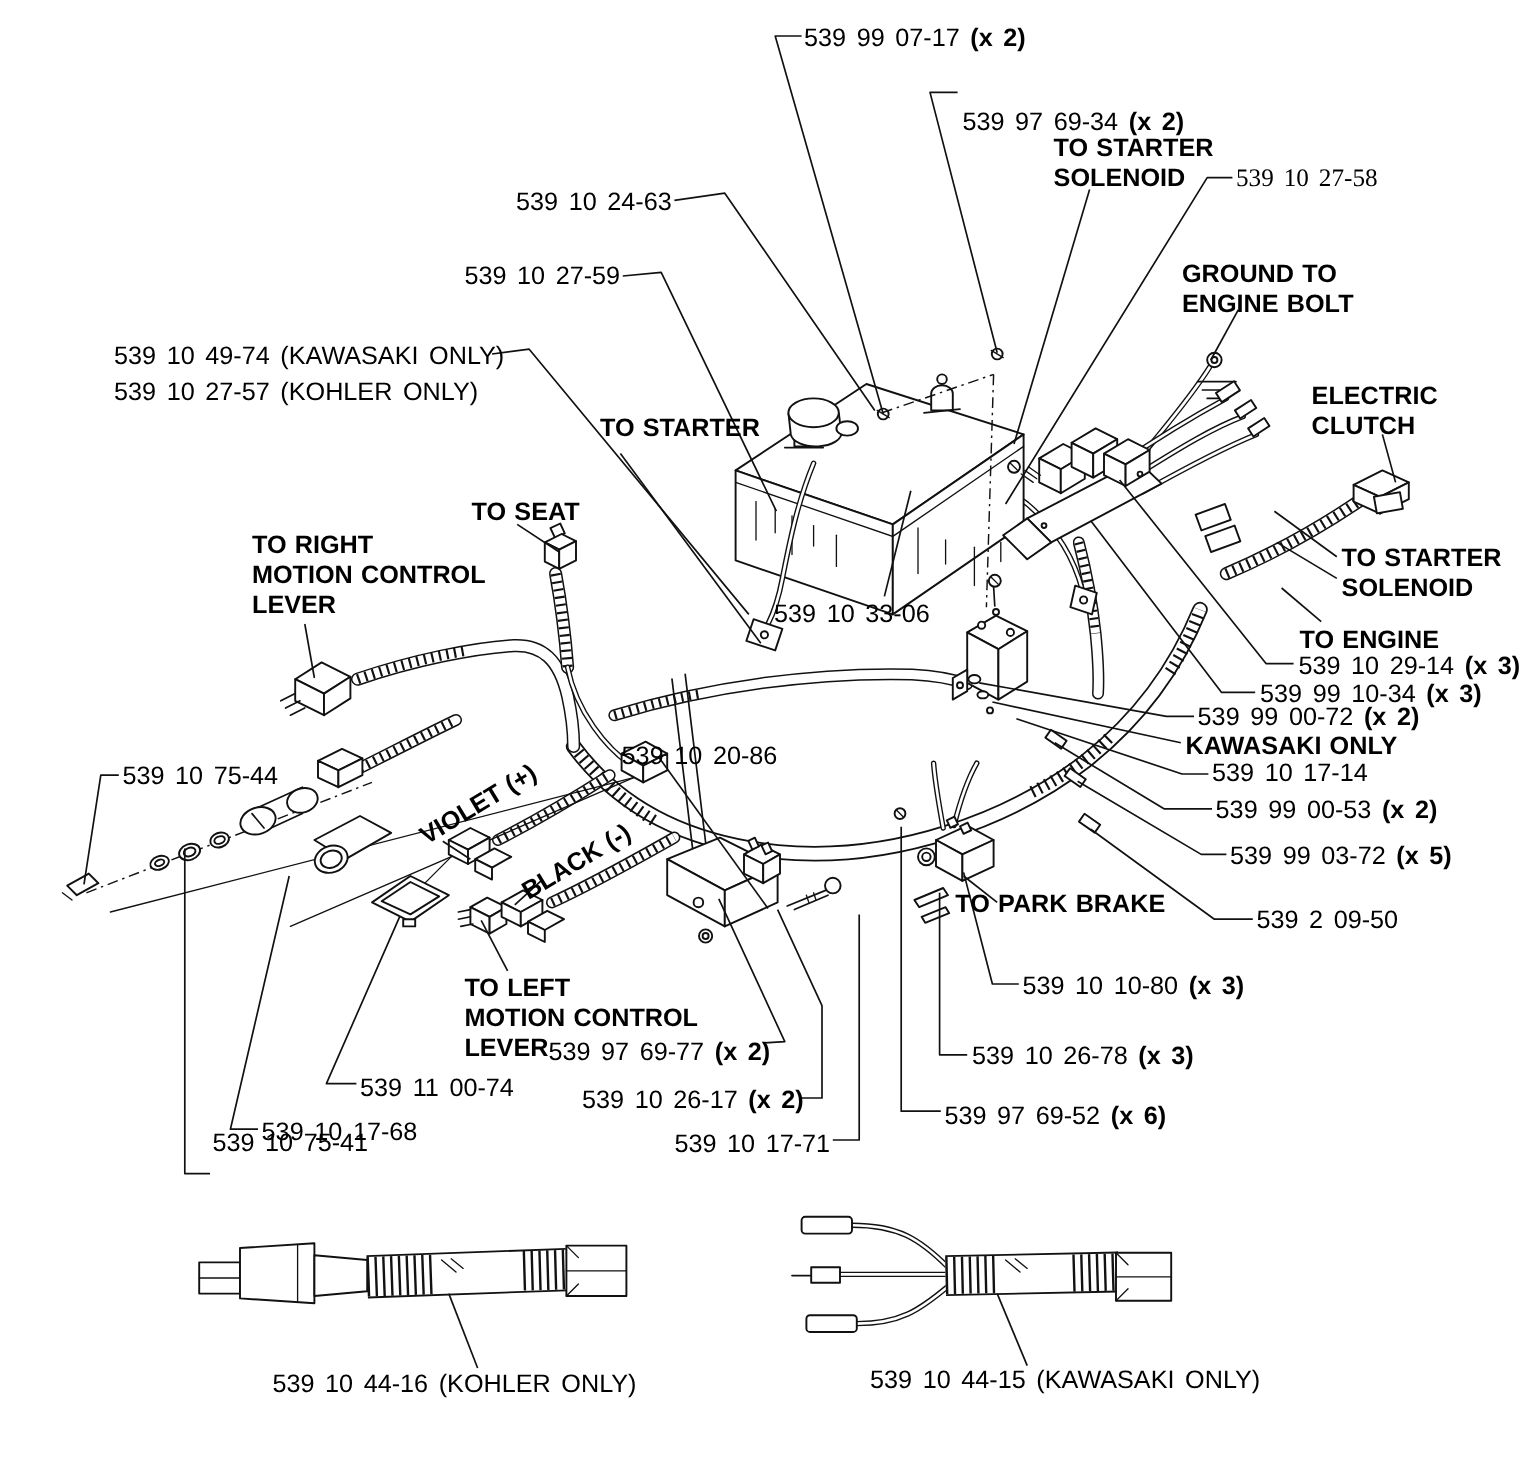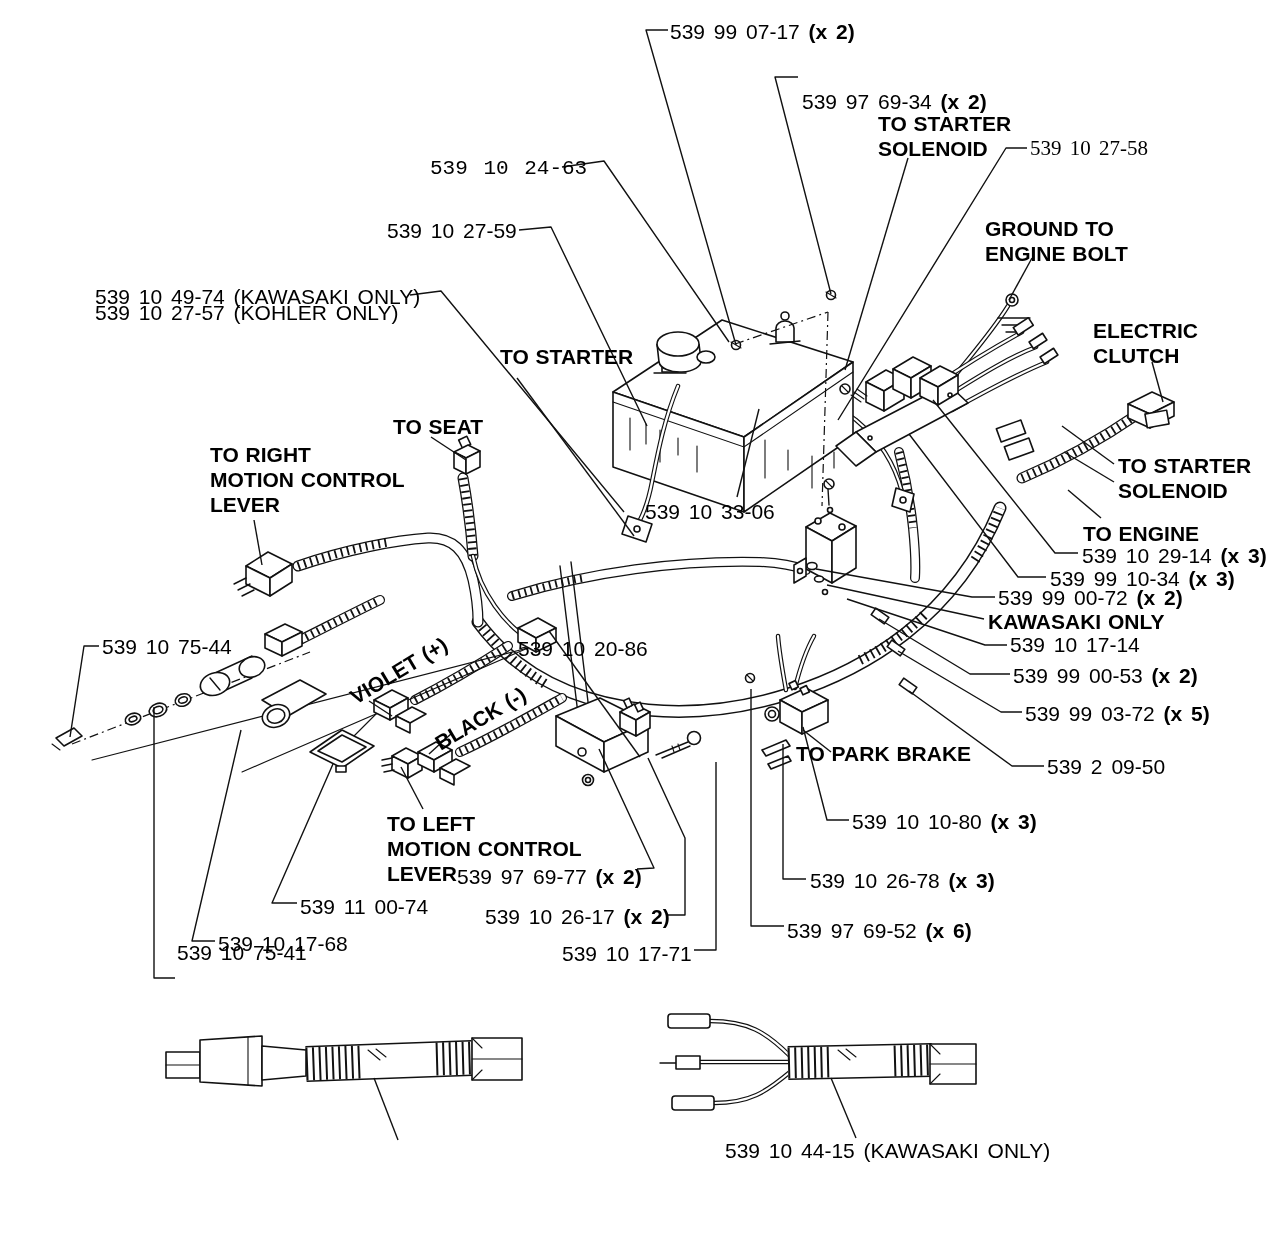--- a/index.html
+++ b/index.html
@@ -430,28 +430,28 @@
   </svg>
 
   <div id="labels">
       <div class="lbl part" style="left: 670px; top: 19px;">539 99 07-17<b> (x 2)</b></div>
       <div class="lbl part" style="left: 802px; top: 69px; margin-top: 20px;">539 97 69-34<b> (x 2)</b></div>
       <div class="lbl callout" style="left: 878px; top: 111px;">
         <div>TO STARTER</div>
         <div>SOLENOID</div>
       </div>
       <div class="lbl part" style="left: 1030px; top: 136px; font-family: Liberation Serif, serif;">539 10 27-58</div>
-      <div class="lbl part" style="left: 430px; top: 156px; font-family: Liberation Mono, monospace;">539 10 24-63</div>
+      <div class="lbl part" style="left: 430px; top: 156px;">539 10 24-63</div>
       <div class="lbl part" style="left: 387px; top: 218px;">539 10 27-59</div>
       <div class="lbl callout" style="left: 985px; top: 216px;">
         <div>GROUND TO</div>
         <div>ENGINE BOLT</div>
       </div>
       <div class="lbl part" style="left: 95px; top: 284px;">539 10 49-74 (KAWASAKI ONLY)</div>
-      <div class="lbl part" style="left: 95px; top: 300px;">539 10 27-57 (KOHLER ONLY)</div>
+      <div class="lbl part" style="left: 95px; top: 314px;">539 10 27-57 (KOHLER ONLY)</div>
       <div class="lbl callout" style="left: 1093px; top: 318px;">
         <div>ELECTRIC</div>
         <div>CLUTCH</div>
       </div>
       <div class="lbl callout" style="left: 500px; top: 344px;">
         <div>TO STARTER</div>
       </div>
       <div class="lbl callout" style="left: 393px; top: 414px;">
         <div>TO SEAT</div>
       </div>
@@ -472,35 +472,36 @@
       <div class="lbl part" style="left: 1050px; top: 566px;">539 99 10-34<b> (x 3)</b></div>
       <div class="lbl part" style="left: 998px; top: 585px;">539 99 00-72<b> (x 2)</b></div>
       <div class="lbl callout" style="left: 988px; top: 609px;">
         <div>KAWASAKI ONLY</div>
       </div>
       <div class="lbl part" style="left: 1010px; top: 632px;">539 10 17-14</div>
       <div class="lbl part" style="left: 1013px; top: 663px;">539 99 00-53<b> (x 2)</b></div>
       <div class="lbl part" style="left: 1025px; top: 701px;">539 99 03-72<b> (x 5)</b></div>
       <div class="lbl part" style="left: 1047px; top: 754px;">539 2 09-50</div>
       <div class="lbl part" style="left: 102px; top: 634px;">539 10 75-44</div>
-      <div class="lbl part" style="left: 518px; top: 636px;">539 10 20-86</div>
+      <div class="lbl part" style="left: 518px; top: 618px;">539 10 20-86</div>
       <div class="lbl rotated" style="left: 352px; top: 686px; transform: rotate(-31deg);">VIOLET (+)</div>
       <div class="lbl rotated" style="left: 437px; top: 732px; transform: rotate(-31deg);">BLACK (-)</div>
       <div class="lbl callout" style="left: 796px; top: 741px;">
         <div>TO PARK BRAKE</div>
       </div>
       <div class="lbl part" style="left: 852px; top: 809px;">539 10 10-80<b> (x 3)</b></div>
       <div class="lbl part" style="left: 810px; top: 868px;">539 10 26-78<b> (x 3)</b></div>
       <div class="lbl part" style="left: 787px; top: 918px;">539 97 69-52<b> (x 6)</b></div>
       <div class="lbl callout" style="left: 387px; top: 811px;">
         <div>TO LEFT</div>
         <div>MOTION CONTROL</div>
         <div>LEVER</div>
       </div>
       <div class="lbl part" style="left: 457px; top: 864px;">539 97 69-77<b> (x 2)</b></div>
       <div class="lbl part" style="left: 485px; top: 904px;">539 10 26-17<b> (x 2)</b></div>
       <div class="lbl part" style="left: 562px; top: 941px;">539 10 17-71</div>
       <div class="lbl part" style="left: 300px; top: 894px;">539 11 00-74</div>
       <div class="lbl part" style="left: 218px; top: 931px;">539 10 17-68</div>
       <div class="lbl part" style="left: 177px; top: 940px;">539 10 75-41</div>
+      <div class="lbl part" style="left: 227px; top: 1141px;">539 10 44-16 (KOHLER ONLY)</div>
       <div class="lbl part" style="left: 725px; top: 1138px;">539 10 44-15 (KAWASAKI ONLY)</div>
     </div>
 </div>
 
 </body></html>

